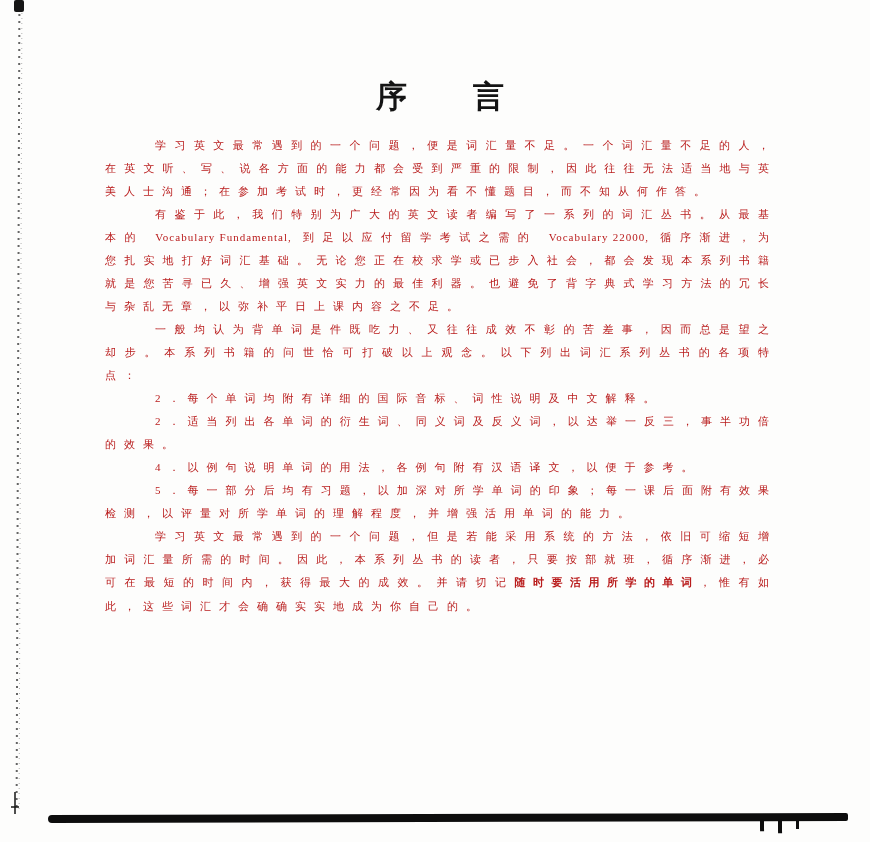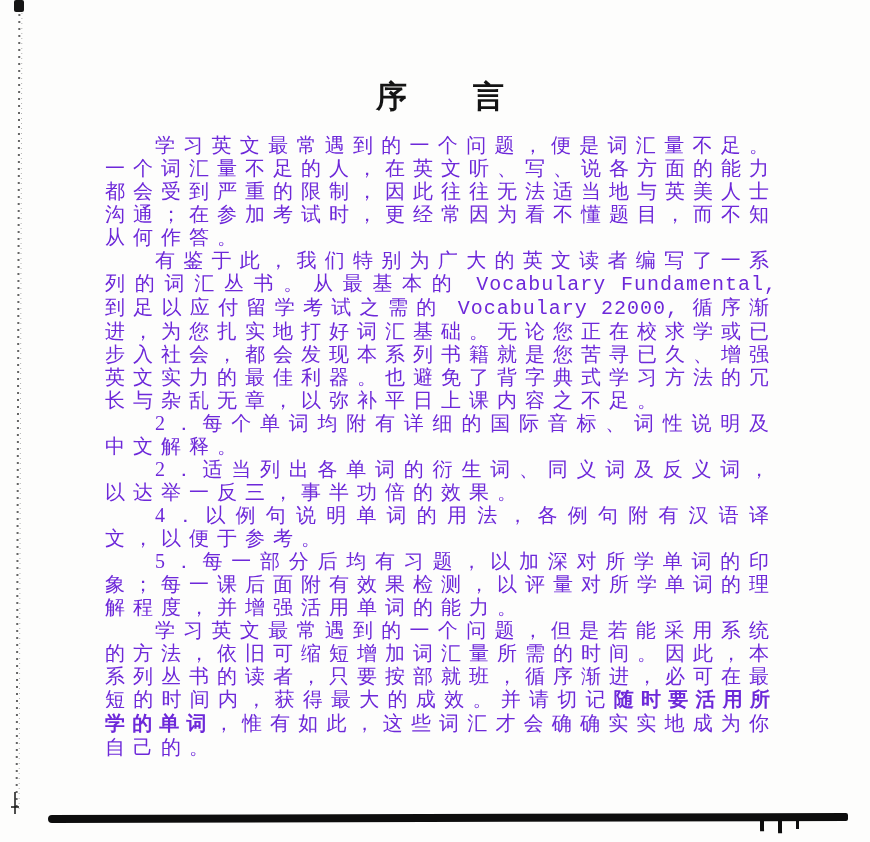--- a/index.html
+++ b/index.html
@@ -64,30 +64,30 @@
     color: #141414;
     margin: 0;
   }
   
   .content {
     position: absolute; left: 105px; top: 134px;
     width: 672px;
   }
   .content p {
     margin: 0;
-    font-size: 20px;
+    font-size: 11px;
     line-height: 23px;
     letter-spacing: 8px;
     text-align: justify;
     text-indent: 50px;
-    color: #6d28d9;
+    color: #b91c1c;
   }
   .latin {
     letter-spacing: 1px;
-    font-family: Liberation Mono, monospace;
+    font-family: Liberation Serif, serif;
   }
   .bold-seg {
     font-weight: 700;
     font-family: Liberation Mono, monospace;
     letter-spacing: 7px;
   }
 </style>
 </head>
 <body>
 
@@ -108,20 +108,23 @@
   </h1>
 
   <div class="content">
     <p>
       <span>学习英文最常遇到的一个问题，便是词汇量不足。一个词汇量不足的人，在英文听、写、说各方面的能力都会受到严重的限制，因此往往无法适当地与英美人士沟通；在参加考试时，更经常因为看不懂题目，而不知从何作答。</span>
     </p>
     <p>
       <span>有鉴于此，我们特别为广大的英文读者编写了一系列的词汇丛书。从最基本的 </span><span class="latin">Vocabulary Fundamental,</span><span> 到足以应付留学考试之需的 </span><span class="latin">Vocabulary 22000,</span><span> 循序渐进，为您扎实地打好词汇基础。无论您正在校求学或已步入社会，都会发现本系列书籍就是您苦寻已久、增强英文实力的最佳利器。也避免了背字典式学习方法的冗长与杂乱无章，以弥补平日上课内容之不足。</span>
     </p>
     <p>
+      <span>一般均认为背单词是件既吃力、又往往成效不彰的苦差事，因而总是望之却步。本系列书籍的问世恰可打破以上观念。以下列出词汇系列丛书的各项特点：</span>
+    </p>
+    <p>
       <span>2．每个单词均附有详细的国际音标、词性说明及中文解释。</span>
     </p>
     <p>
       <span>2．适当列出各单词的衍生词、同义词及反义词，以达举一反三，事半功倍的效果。</span>
     </p>
     <p>
       <span>4．以例句说明单词的用法，各例句附有汉语译文，以便于参考。</span>
     </p>
     <p>
       <span>5．每一部分后均有习题，以加深对所学单词的印象；每一课后面附有效果检测，以评量对所学单词的理解程度，并增强活用单词的能力。</span>

